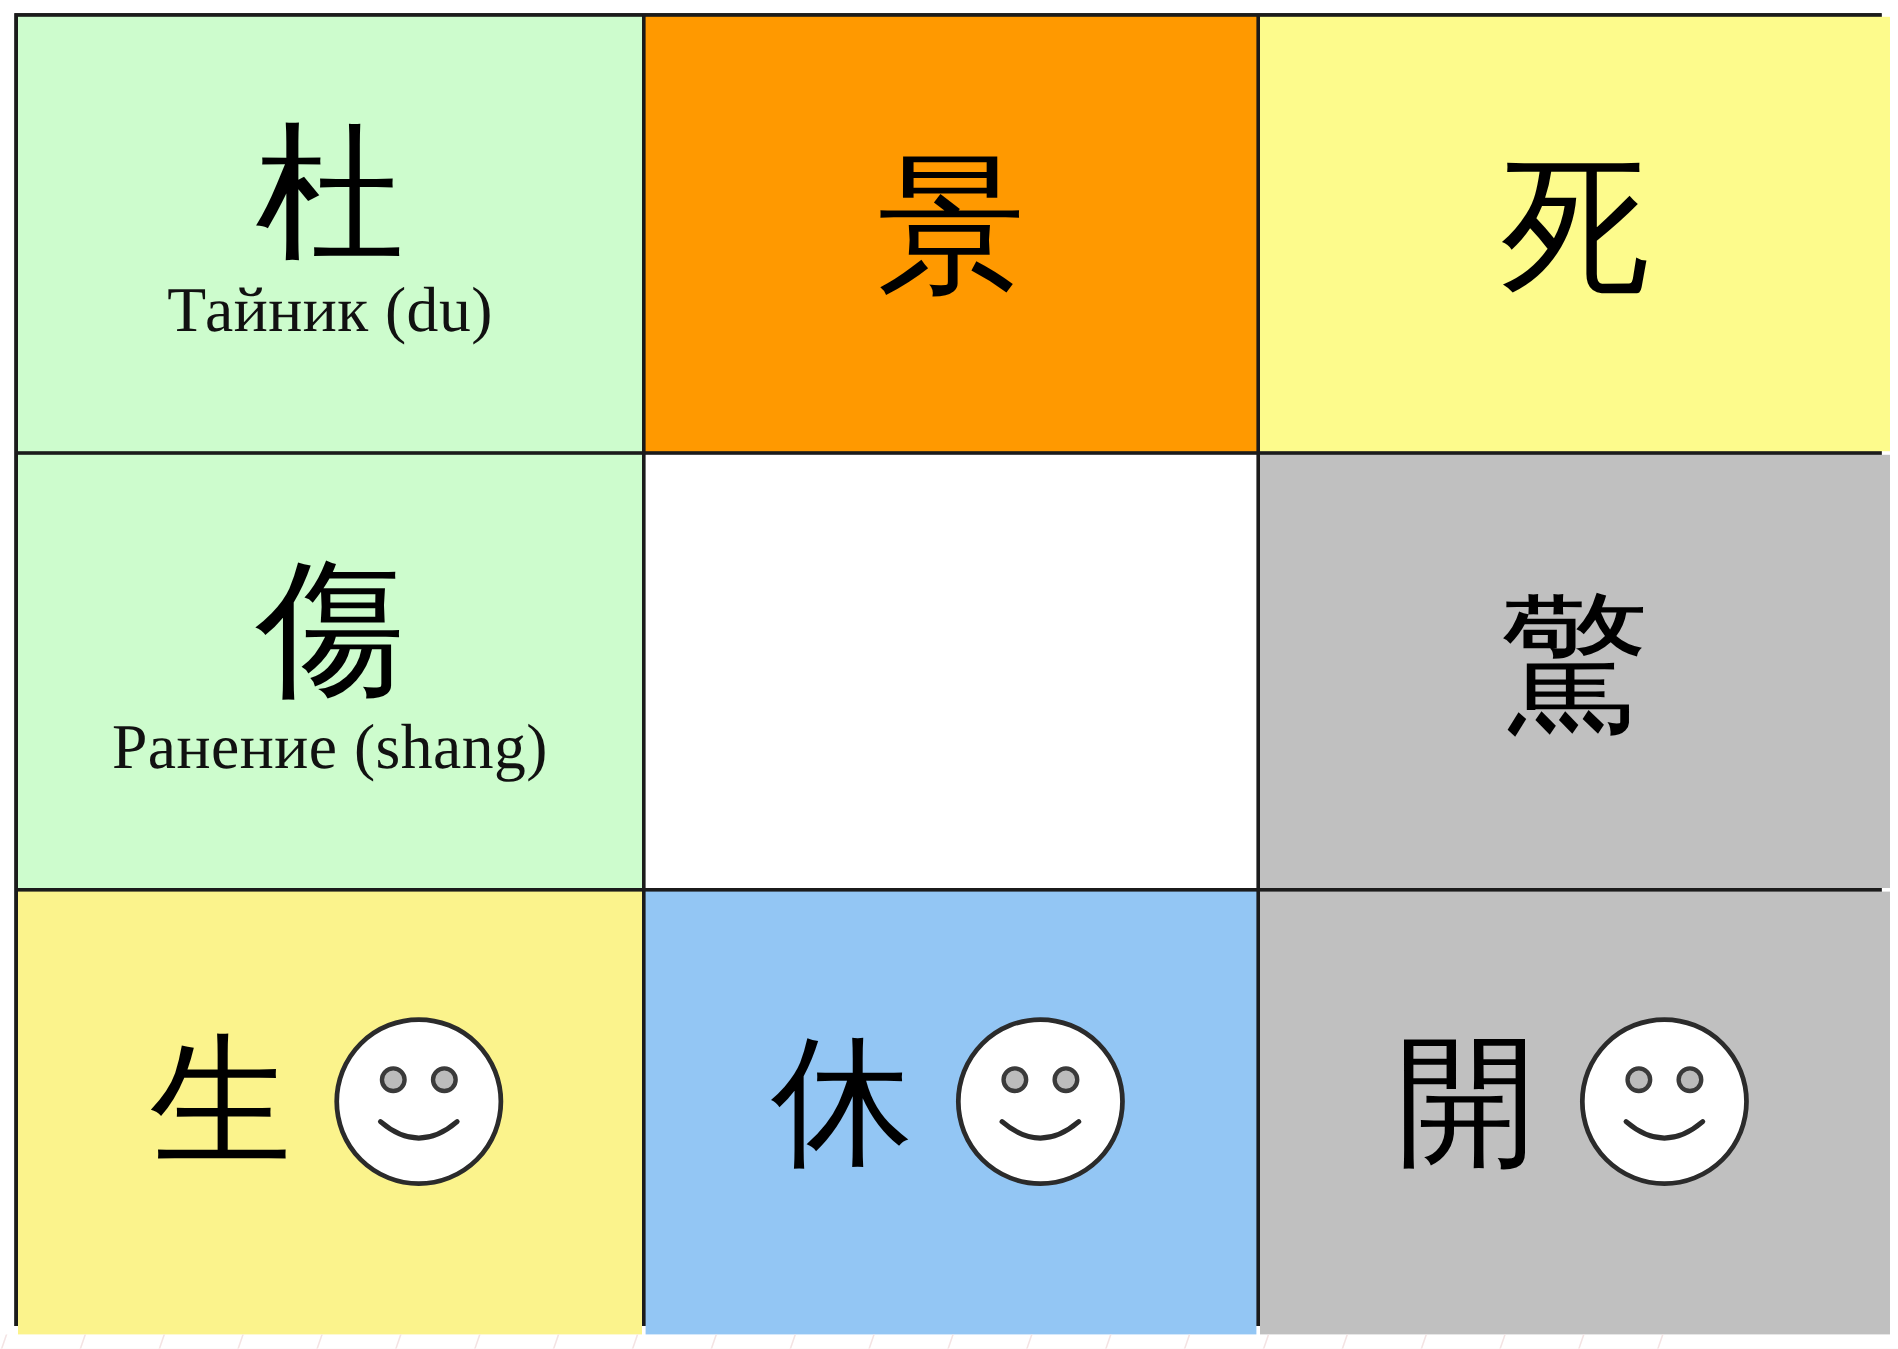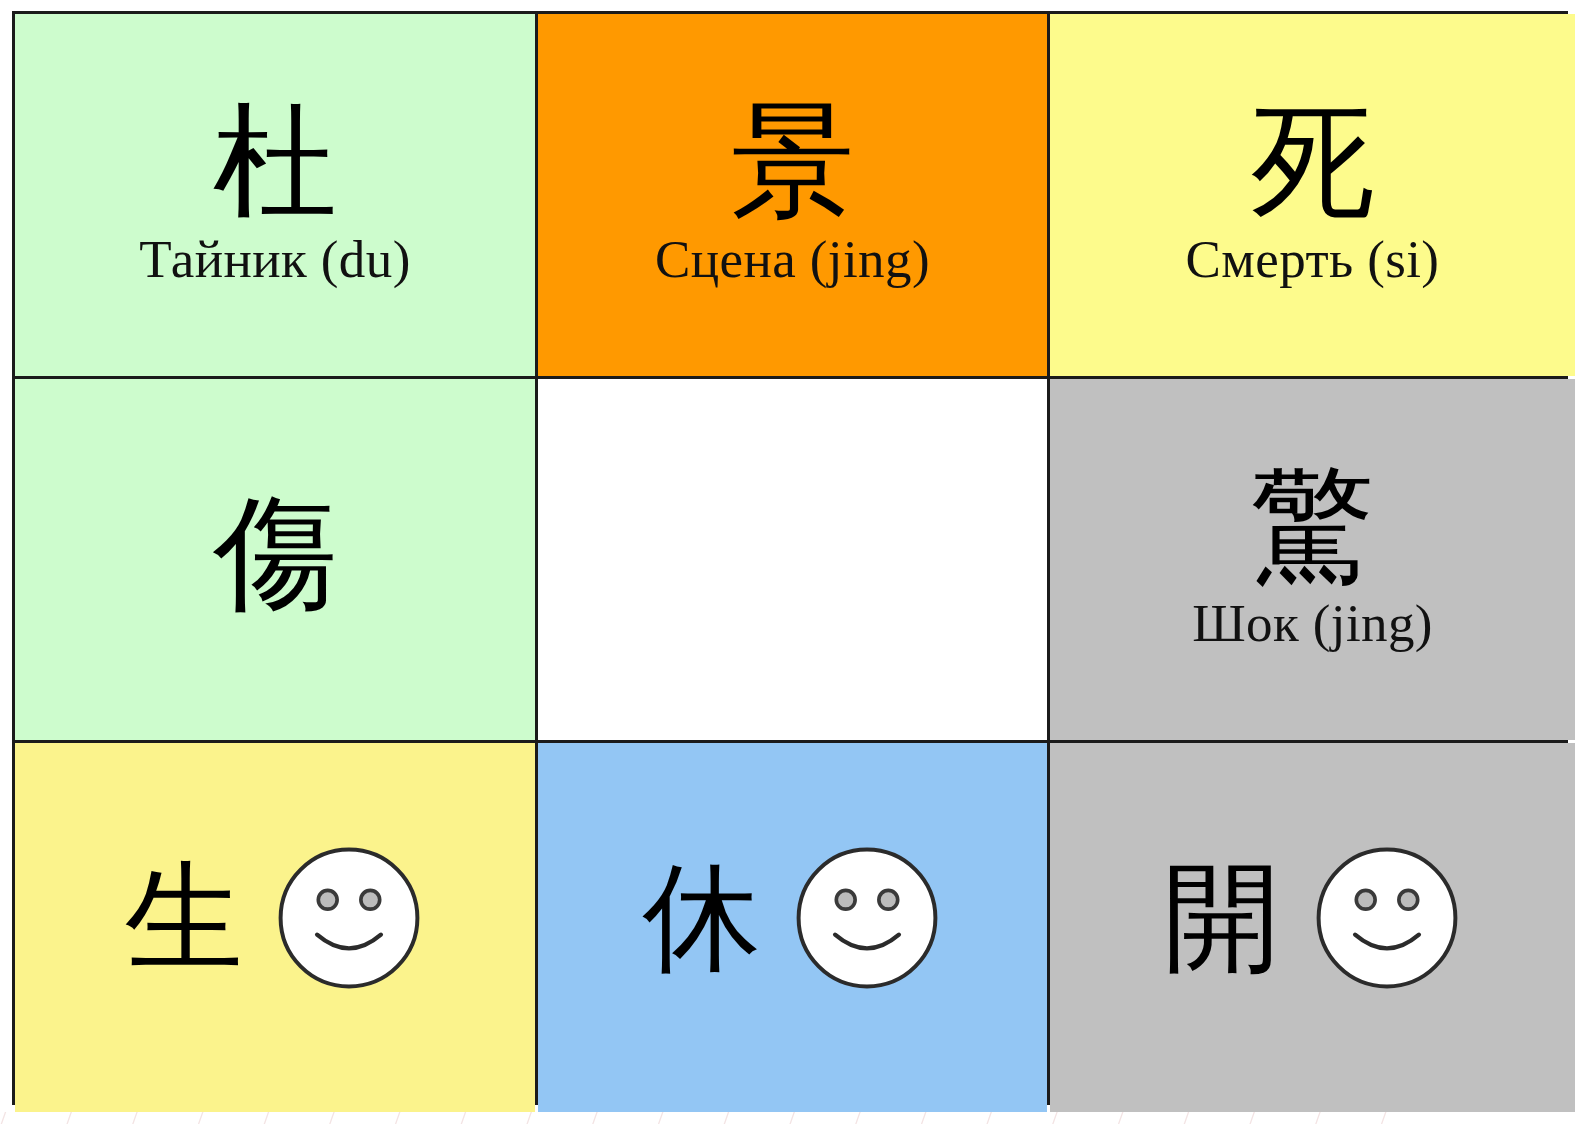--- a/index.html
+++ b/index.html
@@ -140,56 +140,54 @@
       </div>
       <div class="caption">Тайник (du)</div>
     </div>
   </div>
       <div class="cell bg-orange">
     <div class="cell-body">
       <div class="glyph-row">
         <span class="hanzi">景</span>
 
       </div>
-      <div class="caption">Сцена (jing)</div>
     </div>
   </div>
       <div class="cell bg-lyell">
     <div class="cell-body">
       <div class="glyph-row">
         <span class="hanzi">死</span>
 
       </div>
-      <div class="caption">Смерть (si)</div>
     </div>
   </div>
       <div class="cell bg-green">
     <div class="cell-body">
       <div class="glyph-row">
         <span class="hanzi">傷</span>
 
       </div>
+      <div class="caption">Ранение (shang)</div>
     </div>
   </div>
       <div class="cell bg-white">
     <div class="cell-body">
       <div class="glyph-row">
         <span class="hanzi"></span>
 
       </div>
       <div class="caption"></div>
     </div>
   </div>
       <div class="cell bg-gray">
     <div class="cell-body">
       <div class="glyph-row">
         <span class="hanzi">驚</span>
 
       </div>
-      <div class="caption">Шок (jing)</div>
     </div>
   </div>
       <div class="cell bg-yellow row3">
     <div class="cell-body">
       <div class="glyph-row">
         <span class="hanzi">生</span>
         <span class="smiley-slot">
 <svg class="smiley" viewBox="0 0 100 100" xmlns="http://www.w3.org/2000/svg">
   <circle cx="50" cy="50" r="45" fill="#ffffff" stroke="#2b2b2b" stroke-width="2.6"></circle>
   <circle cx="36" cy="38" r="6.2" fill="#bcbcbc" stroke="#3a3a3a" stroke-width="2.4"></circle>

